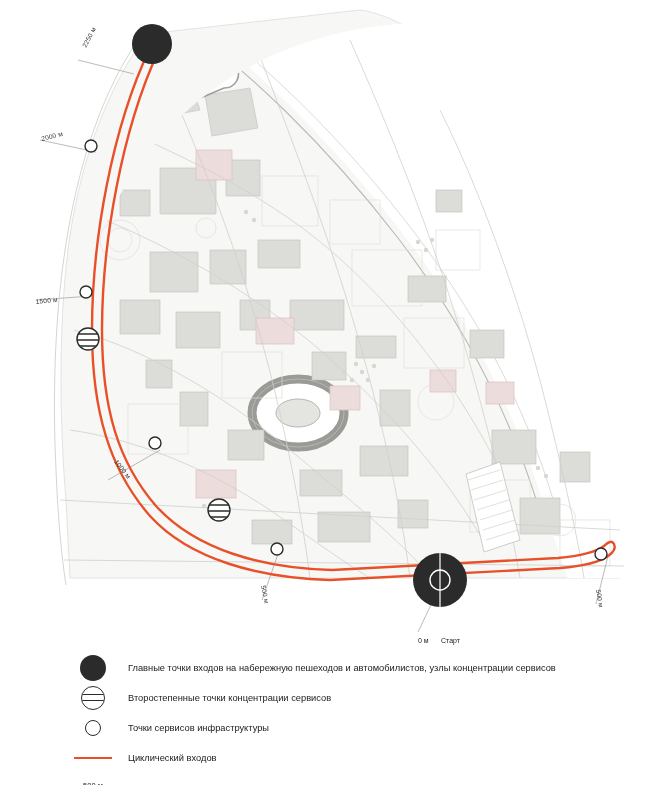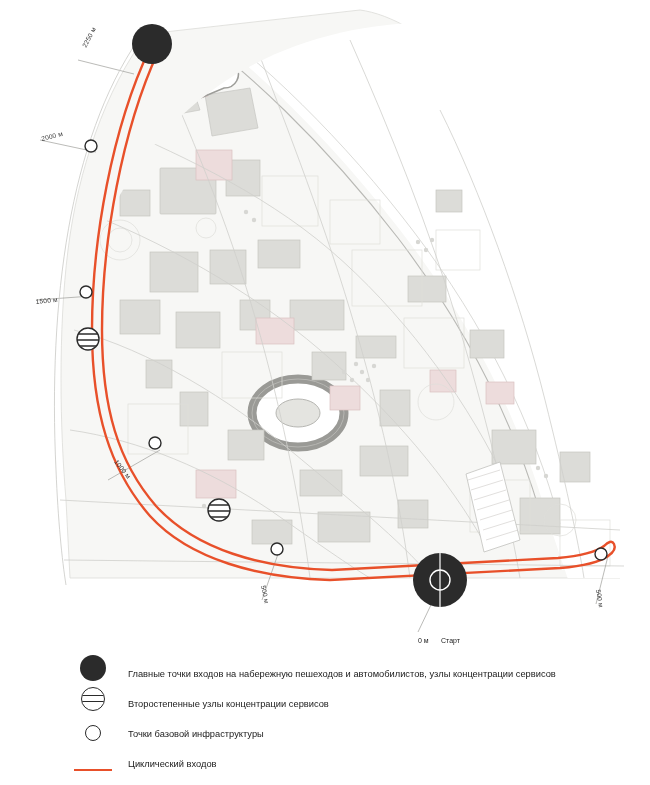--- a/index.html
+++ b/index.html
@@ -37,21 +37,21 @@
     fill: #1a1a1a;
   }
   #legend {
     position: absolute;
     left: 58px;
     top: 655px;
     width: 560px;
   }
   .legend-row {
     display: flex;
-    align-items: flex-end;
+    align-items: center;
     min-height: 26px;
     margin-bottom: 4px;
   }
   .legend-sym {
     width: 70px;
     flex: 0 0 70px;
     display: flex;
     justify-content: center;
     align-items: center;
   }
@@ -349,28 +349,28 @@
     <div class="legend-sym">
       <div class="sym-major"></div>
     </div>
     <div class="legend-text">Главные точки входов на набережную пешеходов и автомобилистов, узлы концентрации сервисов</div>
   </div>
 
   <div class="legend-row">
     <div class="legend-sym">
       <div class="sym-secondary"></div>
     </div>
-    <div class="legend-text">Второстепенные узлы концентрации сервисов</div>
+    <div class="legend-text">Второстепенные точки концентрации сервисов</div>
   </div>
 
   <div class="legend-row">
     <div class="legend-sym">
       <div class="sym-base"></div>
     </div>
-    <div class="legend-text">Точки базовой инфраструктуры</div>
+    <div class="legend-text">Точки сервисов инфраструктуры</div>
   </div>
 
   <div class="legend-row">
     <div class="legend-sym">
       <div class="sym-route"></div>
     </div>
     <div class="legend-text">Циклический входов</div>
   </div>
 
   <div class="legend-row">

